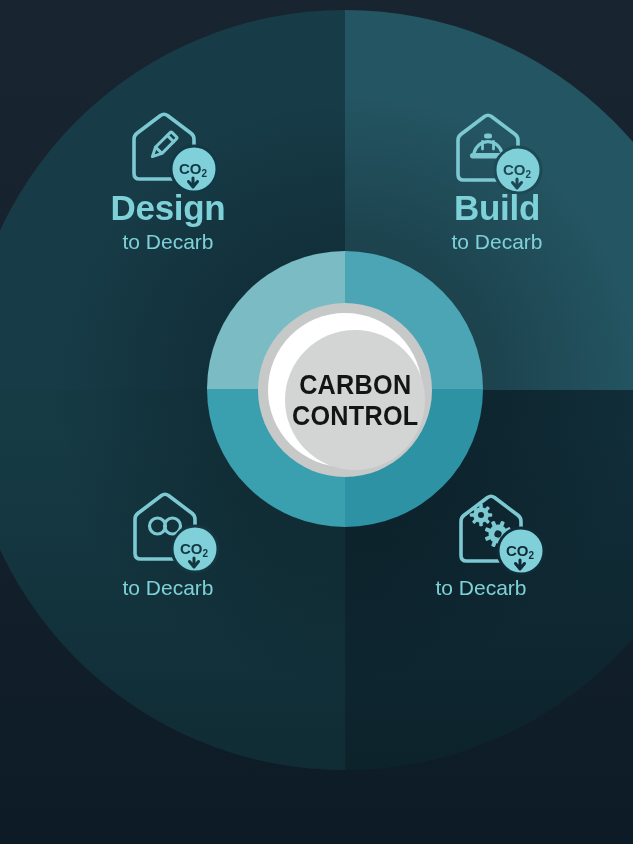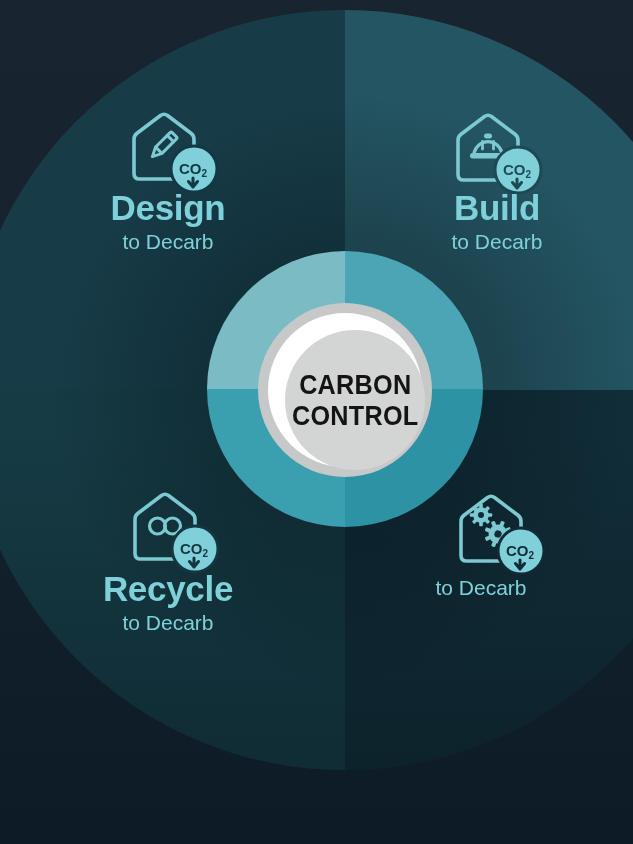--- a/index.html
+++ b/index.html
@@ -167,20 +167,19 @@
 
   <div class="q-label tl">
     <div class="q-title">Design</div>
     <div class="q-sub">to Decarb</div>
   </div>
   <div class="q-label tr">
     <div class="q-title">Build</div>
     <div class="q-sub">to Decarb</div>
   </div>
   <div class="q-label bl">
-    <div class="q-title">Recycle</div>
     <div class="q-sub">to Decarb</div>
   </div>
   <div class="q-label br">
     <div class="q-sub">to Decarb</div>
   </div>
 
 </div>
 
 </body></html>

